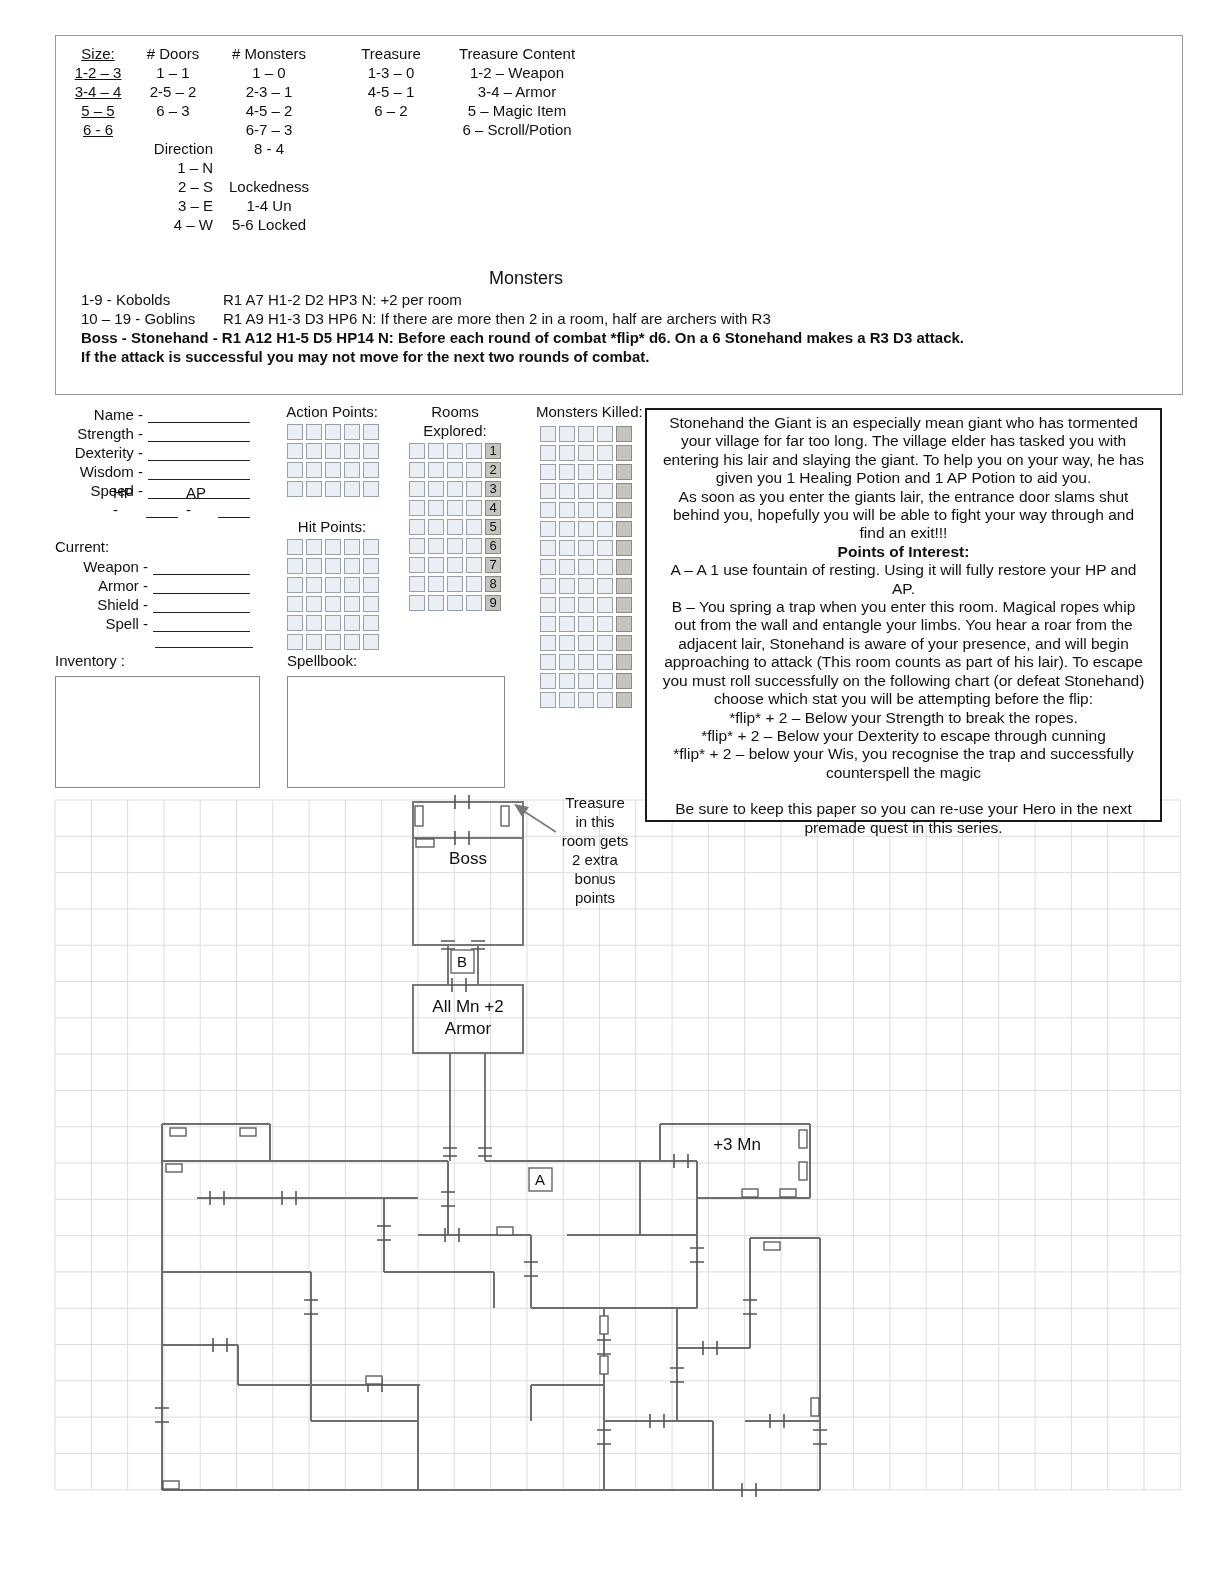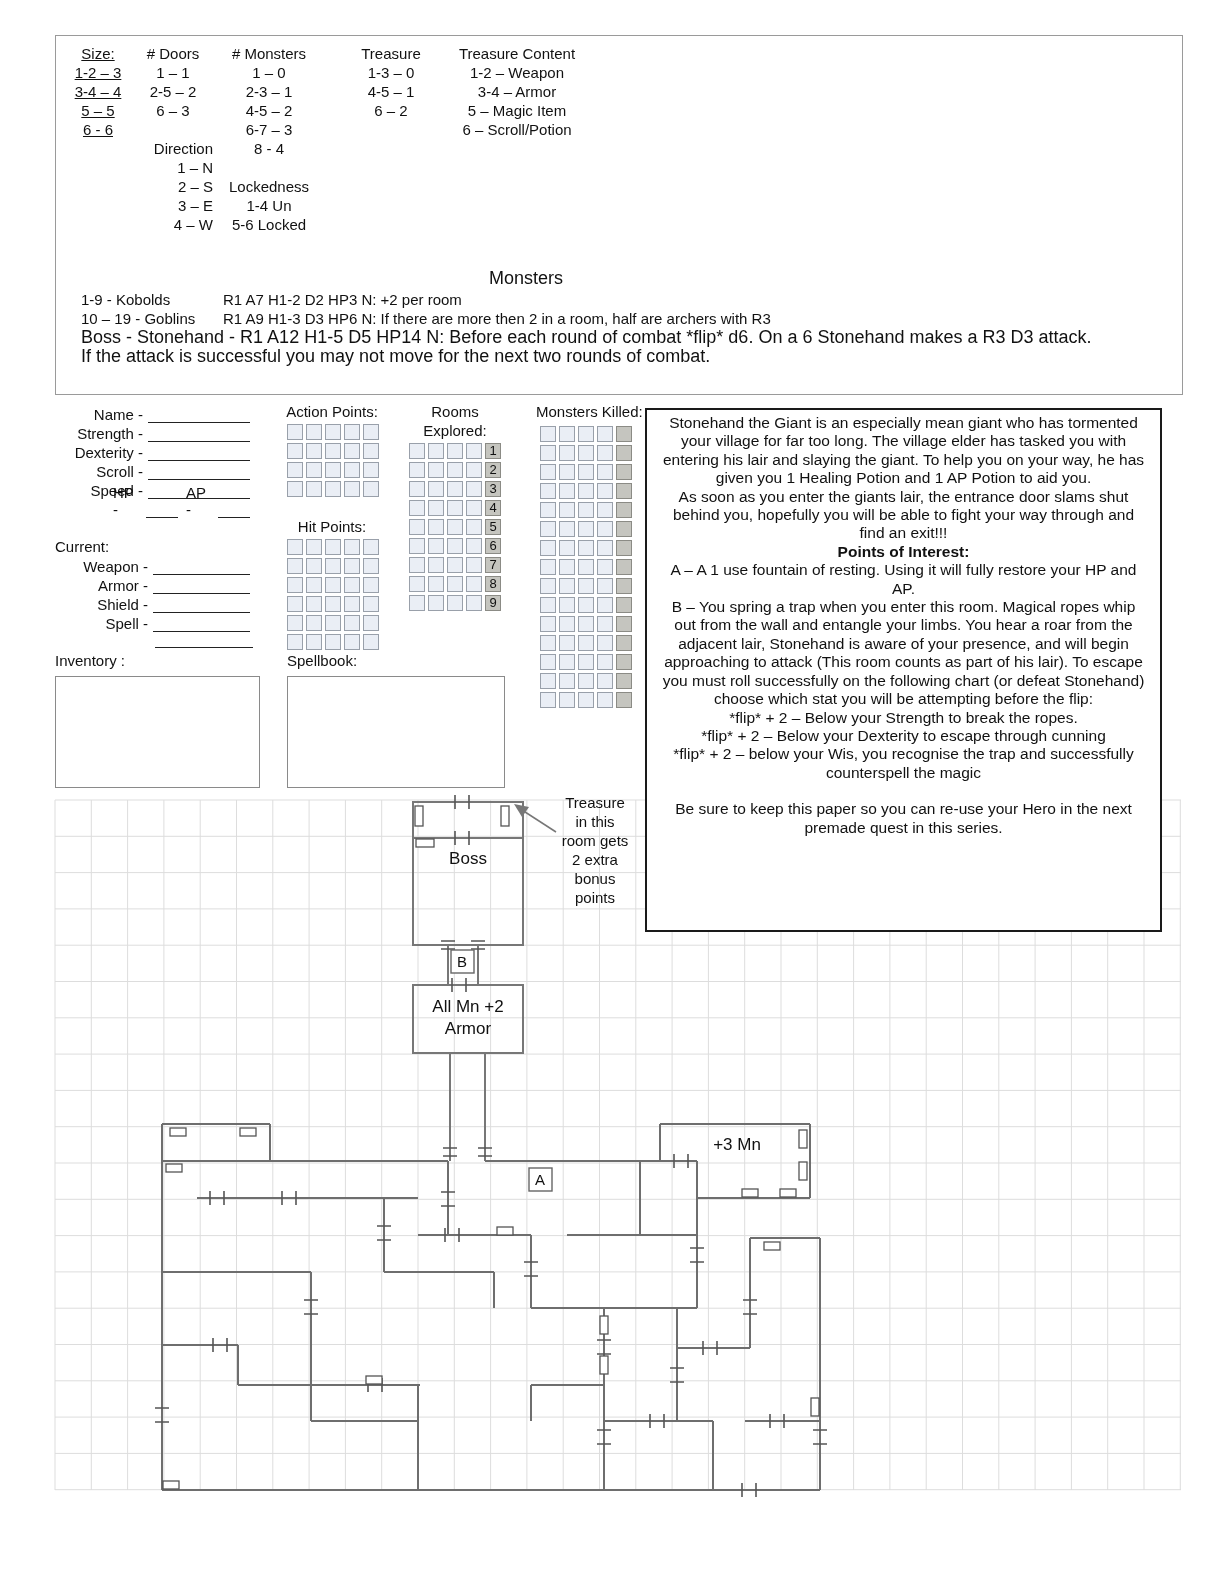--- a/index.html
+++ b/index.html
@@ -8,36 +8,36 @@
   .abs{position:absolute;}
   
   .rules-box{left:55px;top:35px;width:1128px;height:360px;border:1.5px solid #9a9a9a;box-sizing:border-box;}
   .rcol{position:absolute;text-align:center;font-size:15px;line-height:19px;}
   .rcol .tline{white-space:nowrap;}
   
   .mtitle{position:absolute;left:0;top:232px;width:940px;text-align:center;font-size:18px;}
   .mrows{position:absolute;left:25px;top:254px;font-size:15px;line-height:19px;width:1080px;}
   .mrow{display:flex;}
   .mrange{width:142px;flex:none;}
-  .bossline{font-size:18px;line-height:19px;}
+  .bossline{font-size:15px;line-height:19px;font-weight:bold;}
   
   .frow{display:flex;align-items:flex-end;height:19px;font-size:15px;line-height:17px;}
   .flabel{width:88px;text-align:right;flex:none;white-space:nowrap;}
   .fline{border-bottom:1.5px solid #222;flex:1;height:15px;margin-left:5px;}
   .current-block .flabel{width:93px;}
   .writein-box{border:1.5px solid #8a8a8a;box-sizing:border-box;background:transparent;}
   .tlabel{font-size:15px;line-height:19px;white-space:nowrap;}
   .tlabel.center{text-align:center;}
   
   .gridbox{display:grid;gap:3px;}
   .cell{width:16px;height:16px;background:#eaeef5;border:1px solid #99a0aa;box-sizing:border-box;
         font-size:13px;line-height:14px;text-align:center;color:#111;}
   .cell.gray{background:#c5c5bf;border-color:#8b8b85;}
   
-  .story{left:645px;top:408px;width:517px;height:524px;border:2px solid #1a1a1a;box-sizing:border-box;
+  .story{left:645px;top:408px;width:517px;height:414px;border:2px solid #1a1a1a;box-sizing:border-box;
          background:#fff;text-align:center;font-size:15.5px;line-height:18.4px;padding:4px 12px;}
   .para{margin:0;}
   .para.bold{font-weight:bold;}
   .para:last-child{margin-top:18px;}
   
   .tnote{left:549px;top:793px;width:92px;text-align:center;font-size:15px;line-height:19px;white-space:pre-line;}
   svg text{font-family:"Liberation Sans",sans-serif;fill:#111;}
 </style>
 </head>
 <body>
@@ -212,21 +212,21 @@
       </div>
       <div class="frow">
         <span class="flabel">Strength -</span>
         <span class="fline"></span>
       </div>
       <div class="frow">
         <span class="flabel">Dexterity -</span>
         <span class="fline"></span>
       </div>
       <div class="frow">
-        <span class="flabel">Scroll -</span>
+        <span class="flabel">Wisdom -</span>
         <span class="fline"></span>
       </div>
       <div class="frow">
         <span class="flabel">Speed -</span>
         <span class="fline"></span>
       </div>
     </div>
 
   <div class="abs frow" style="left:55px;top:499px;width:195px;">
     <span style="width:58px;flex:none;"></span>

